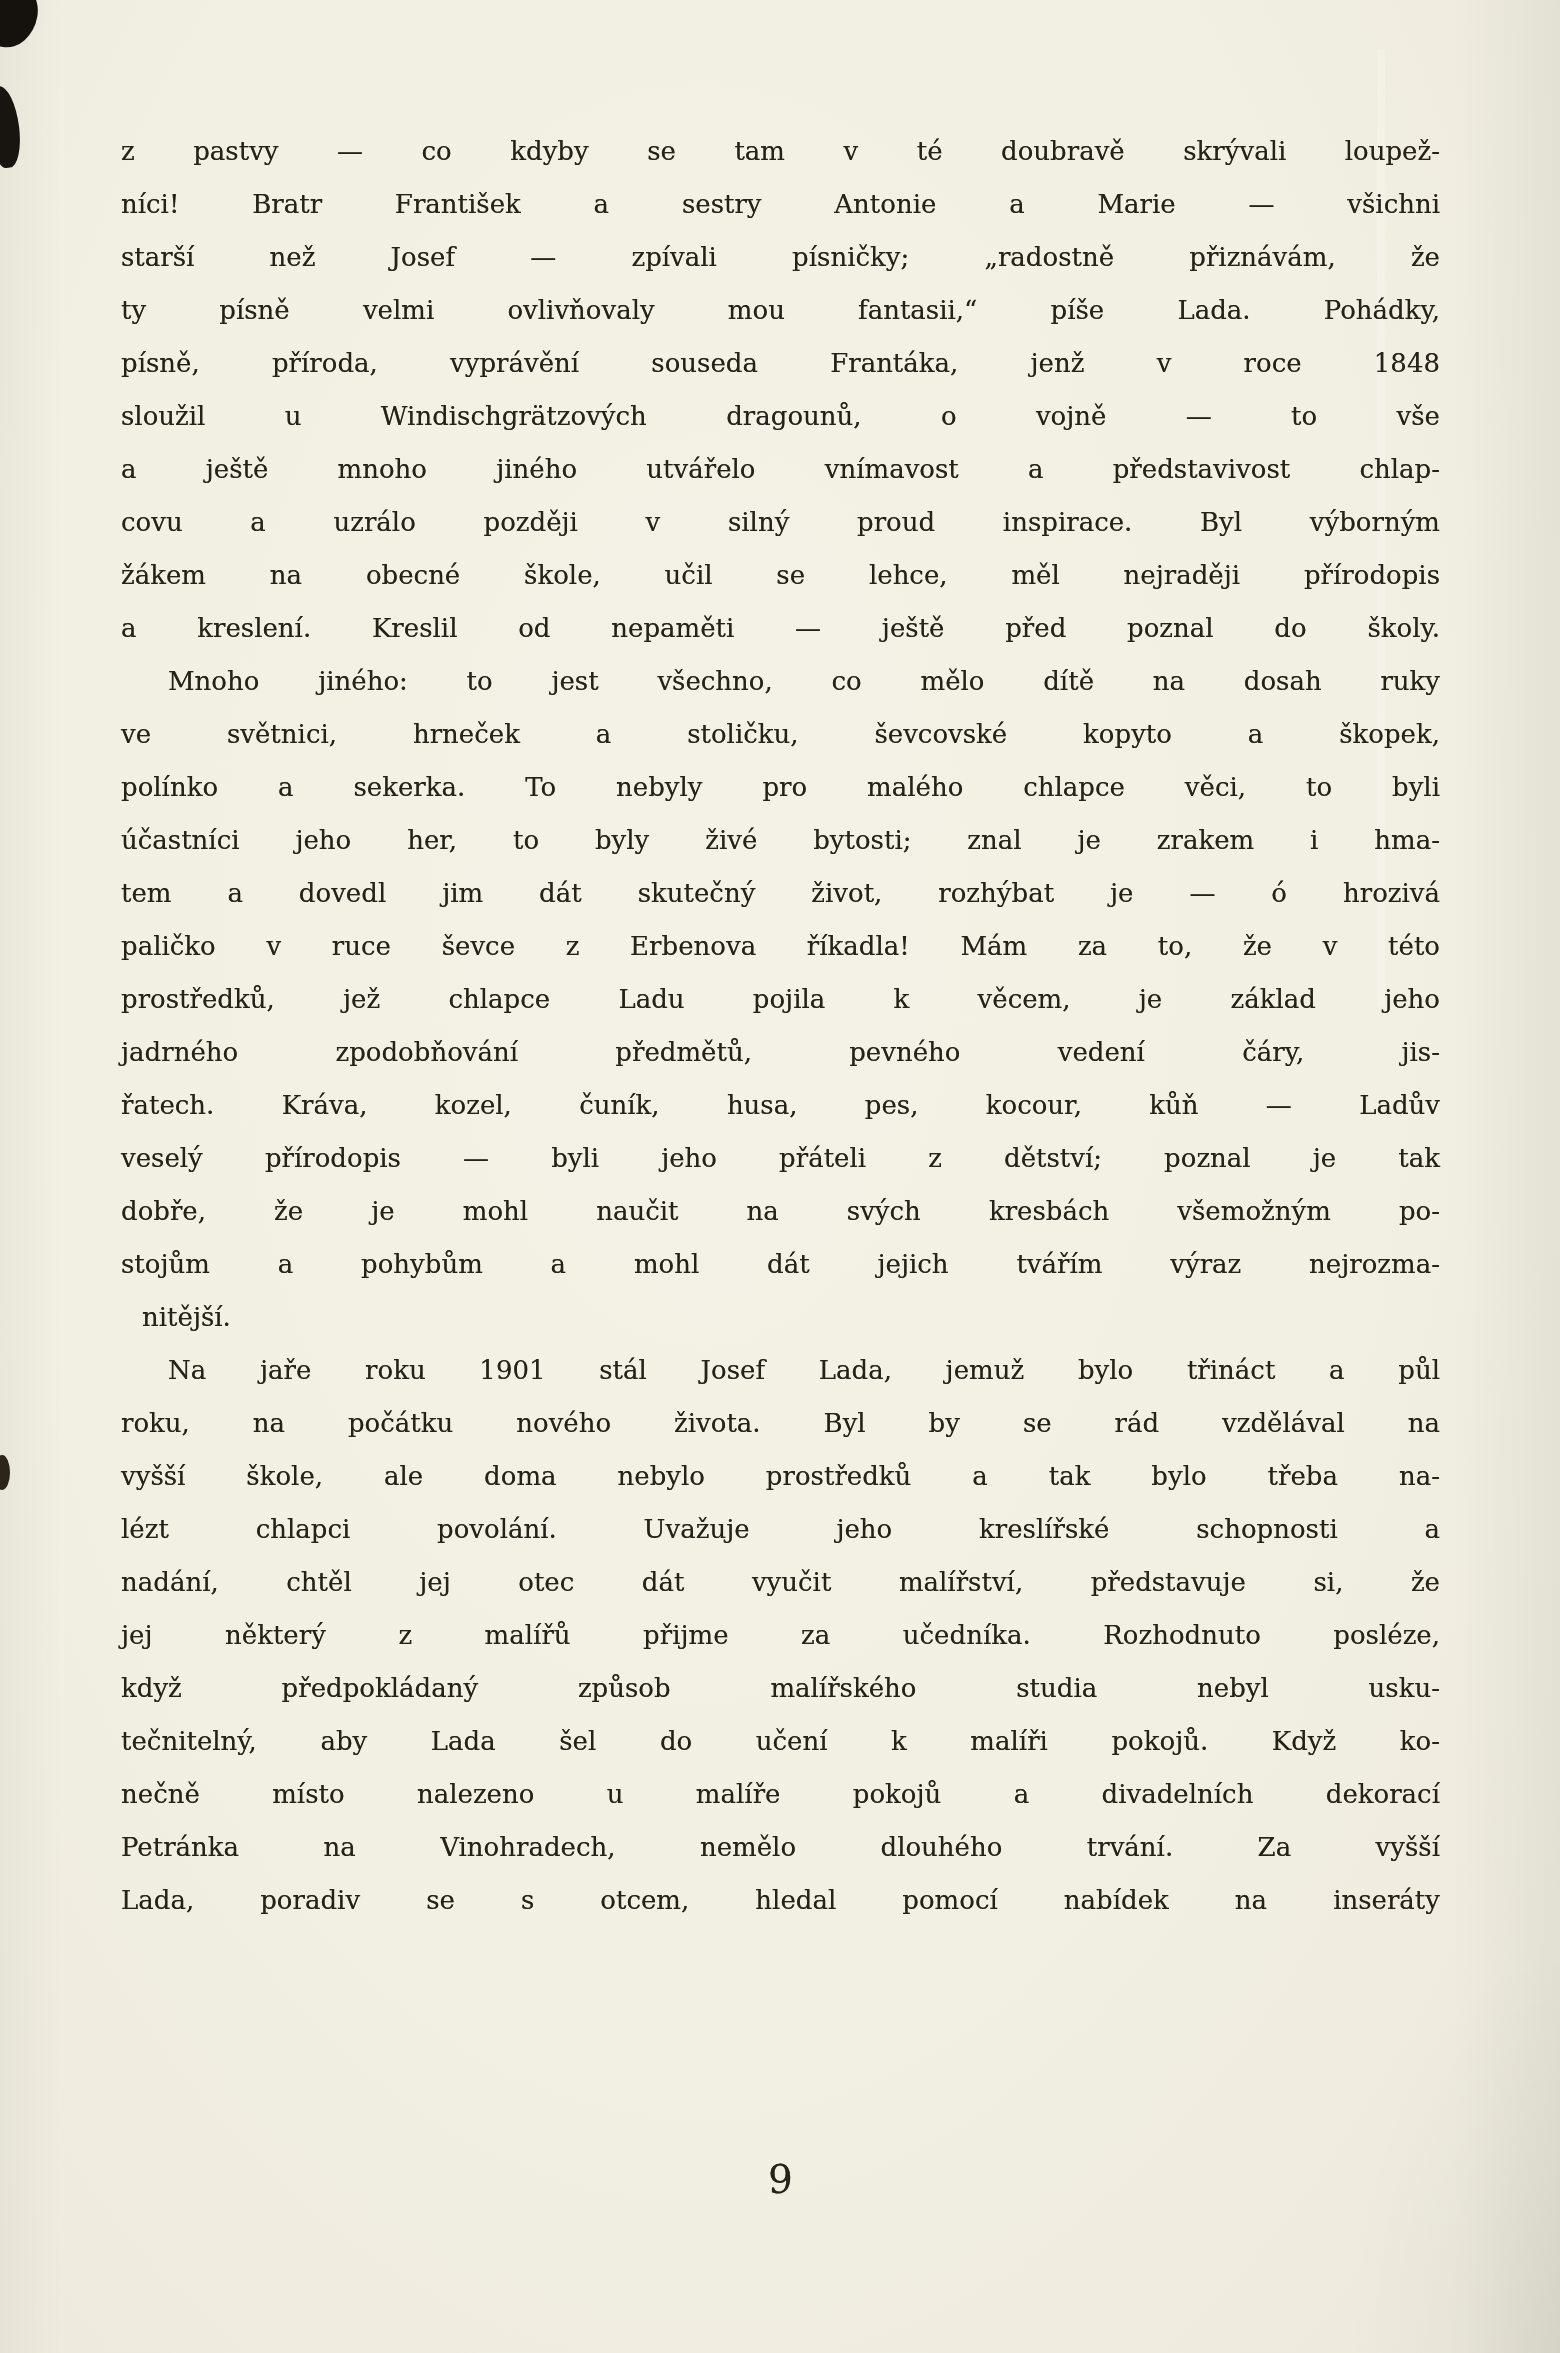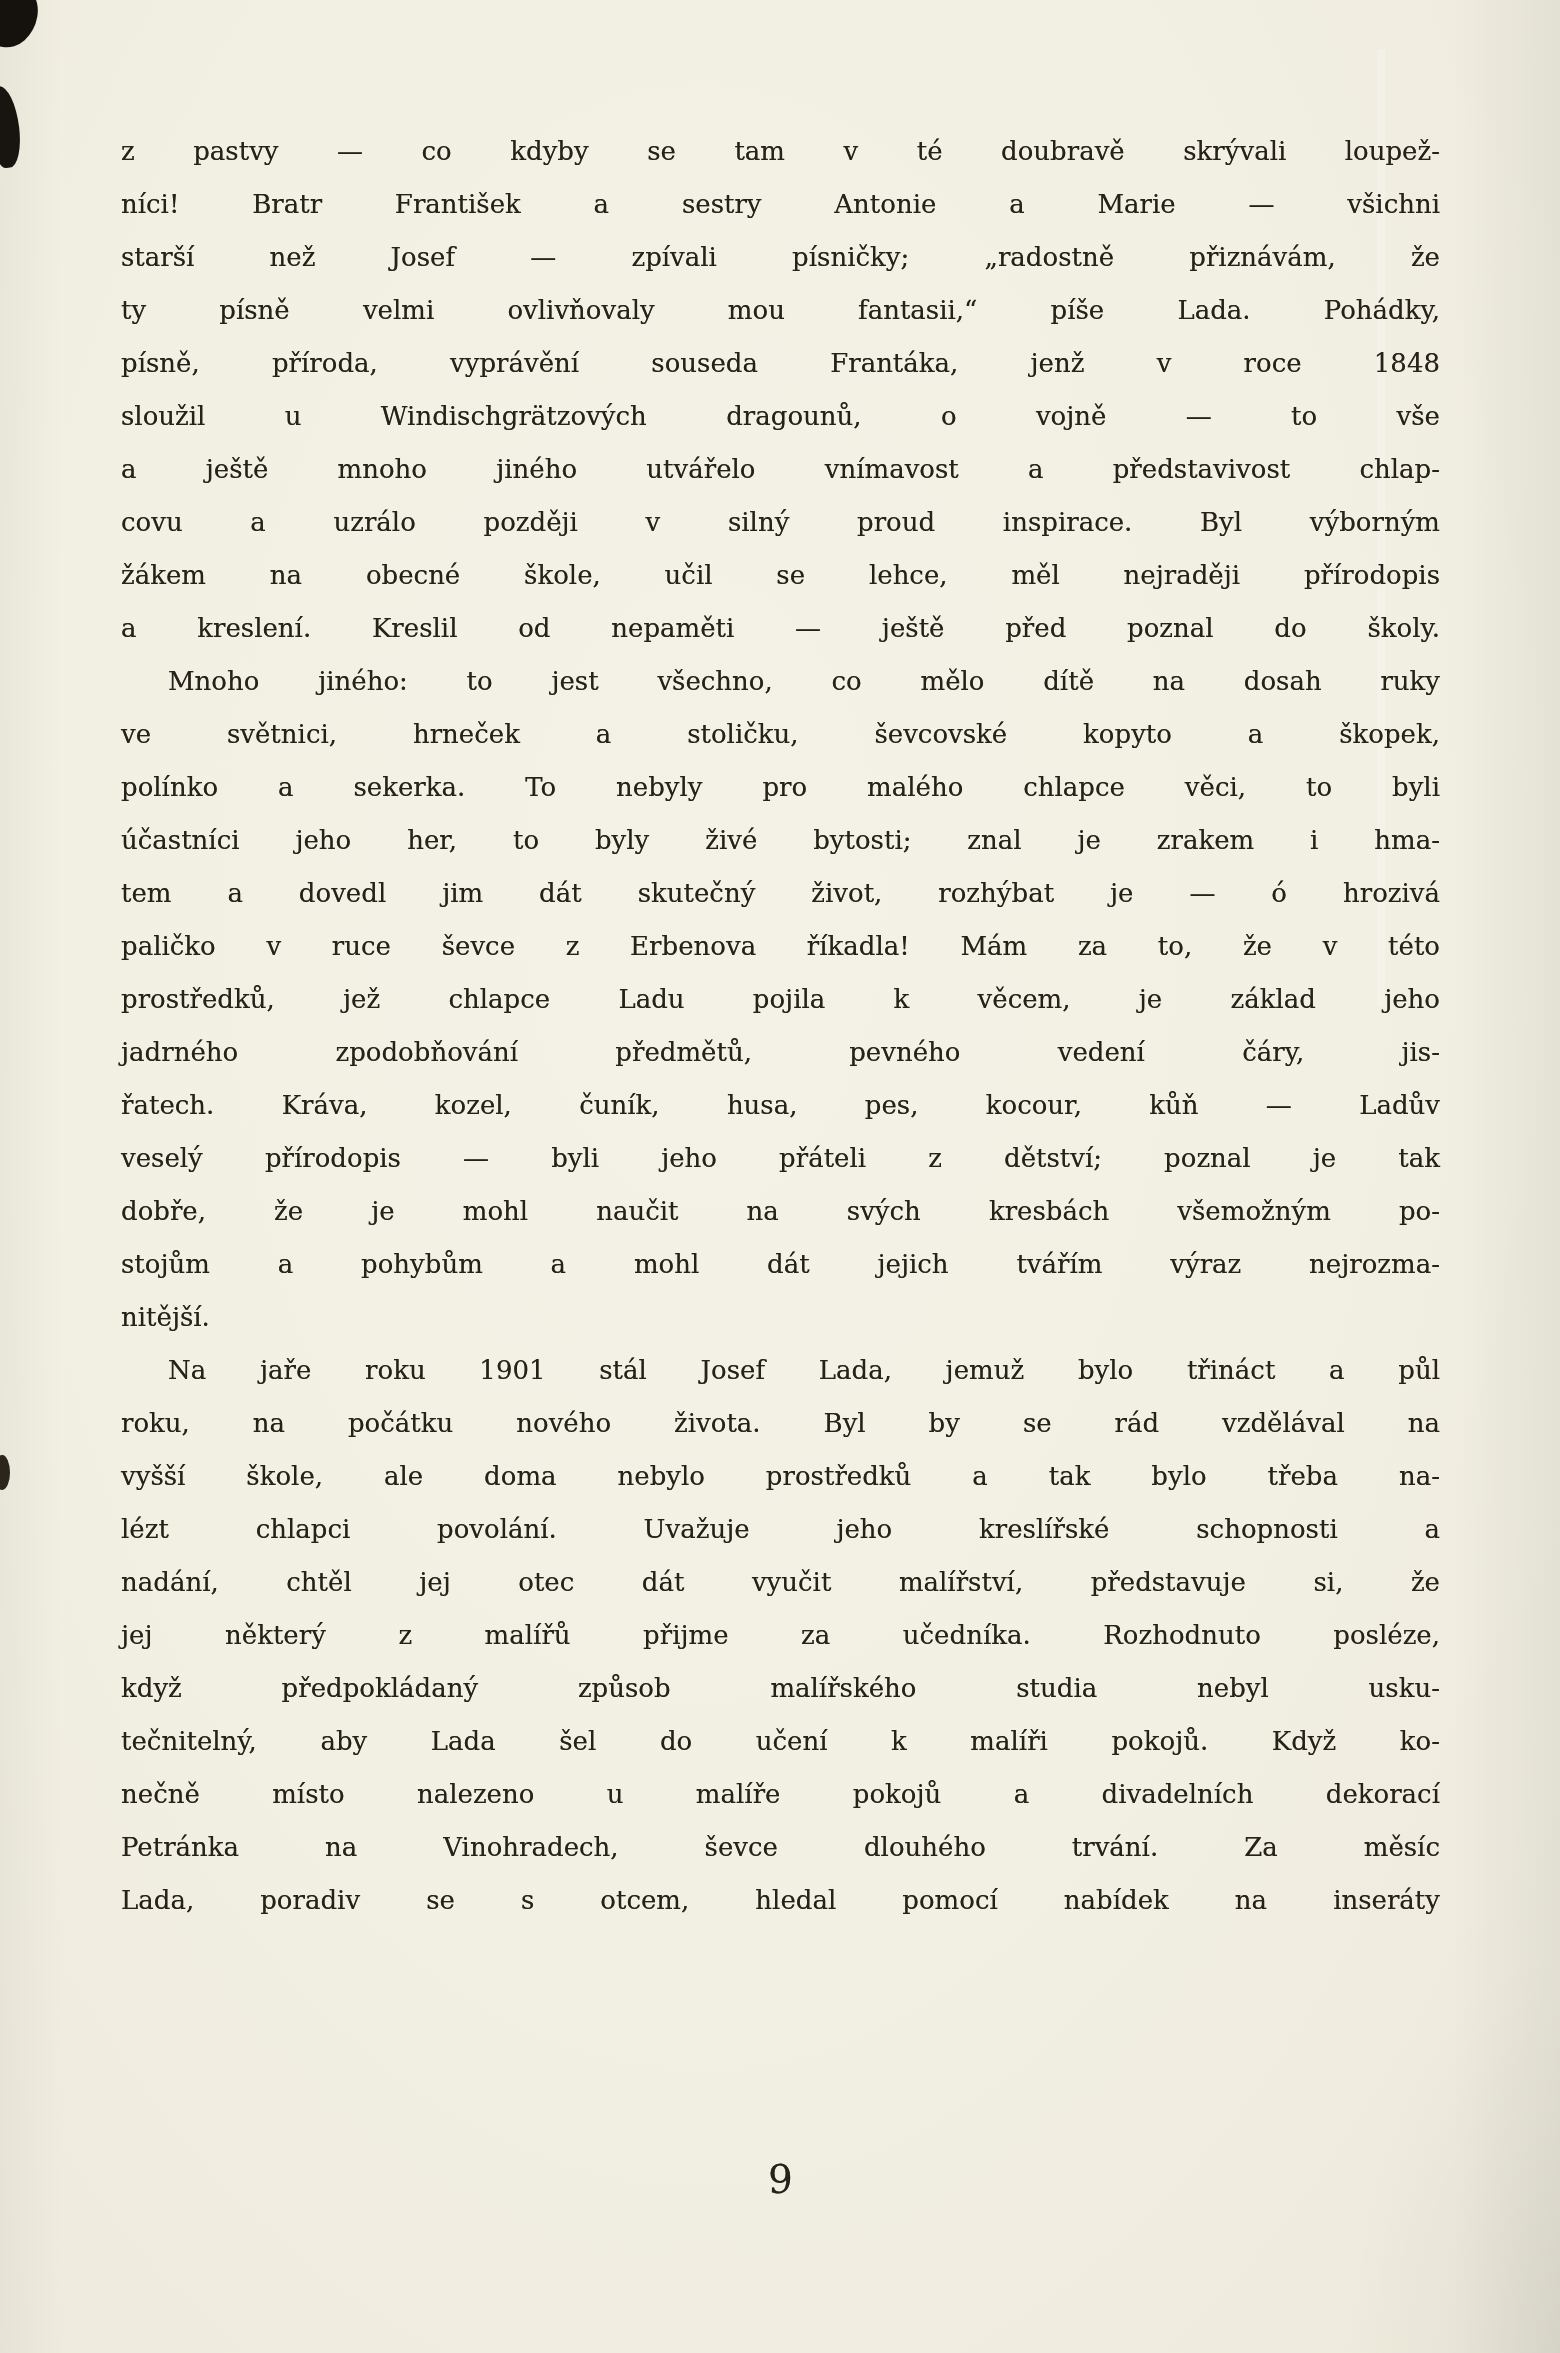--- a/index.html
+++ b/index.html
@@ -30,21 +30,21 @@
     font-size: 26px;
     line-height: 53px;
     text-shadow: 0 0 0.6px rgba(30,25,18,0.55);
   }
   .paragraph { margin: 0; }
   .line {
     text-align: justify;
     text-align-last: justify;
   }
   .line.indent { text-indent: 47px; }
-  .line.short { text-align-last: left; }
+  .line.short { text-align-last: left; margin-left: 21px; }
   .page-number {
     position: absolute;
     left: 121px;
     top: 2157px;
     width: 1319px;
     text-align: center;
     font-size: 39px;
     color: #262119;
     text-shadow: 0 0 0.6px rgba(30,25,18,0.55);
   }
@@ -127,21 +127,21 @@
       <div class="paragraph">
         <div class="line indent">Na jaře roku 1901 stál Josef Lada, jemuž bylo třináct a půl</div>
         <div class="line">roku, na počátku nového života. Byl by se rád vzdělával na</div>
         <div class="line">vyšší škole, ale doma nebylo prostředků a tak bylo třeba na-</div>
         <div class="line">lézt chlapci povolání. Uvažuje jeho kreslířské schopnosti a</div>
         <div class="line">nadání, chtěl jej otec dát vyučit malířství, představuje si, že</div>
         <div class="line">jej některý z malířů přijme za učedníka. Rozhodnuto posléze,</div>
         <div class="line">když předpokládaný způsob malířského studia nebyl usku-</div>
         <div class="line">tečnitelný, aby Lada šel do učení k malíři pokojů. Když ko-</div>
         <div class="line">nečně místo nalezeno u malíře pokojů a divadelních dekorací</div>
-        <div class="line">Petránka na Vinohradech, ševce dlouhého trvání. Za měsíc</div>
+        <div class="line">Petránka na Vinohradech, nemělo dlouhého trvání. Za vyšší</div>
         <div class="line">Lada, poradiv se s otcem, hledal pomocí nabídek na inseráty</div>
       </div>
     </div>
 
   <div class="page-number">9</div>
 
 </div>
 
 
 </body></html>

